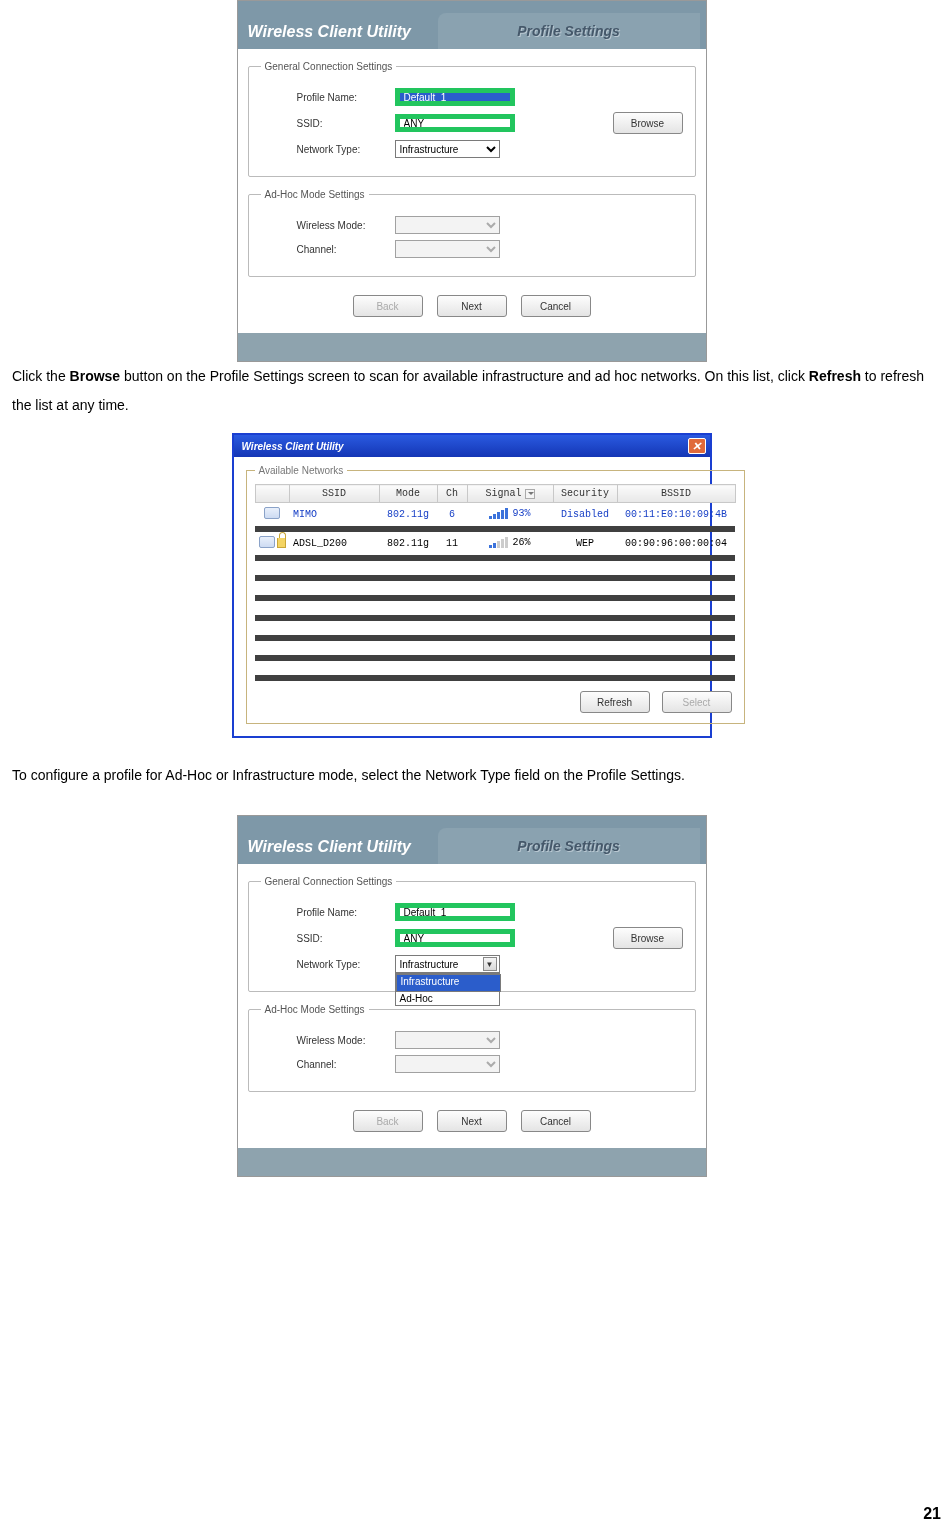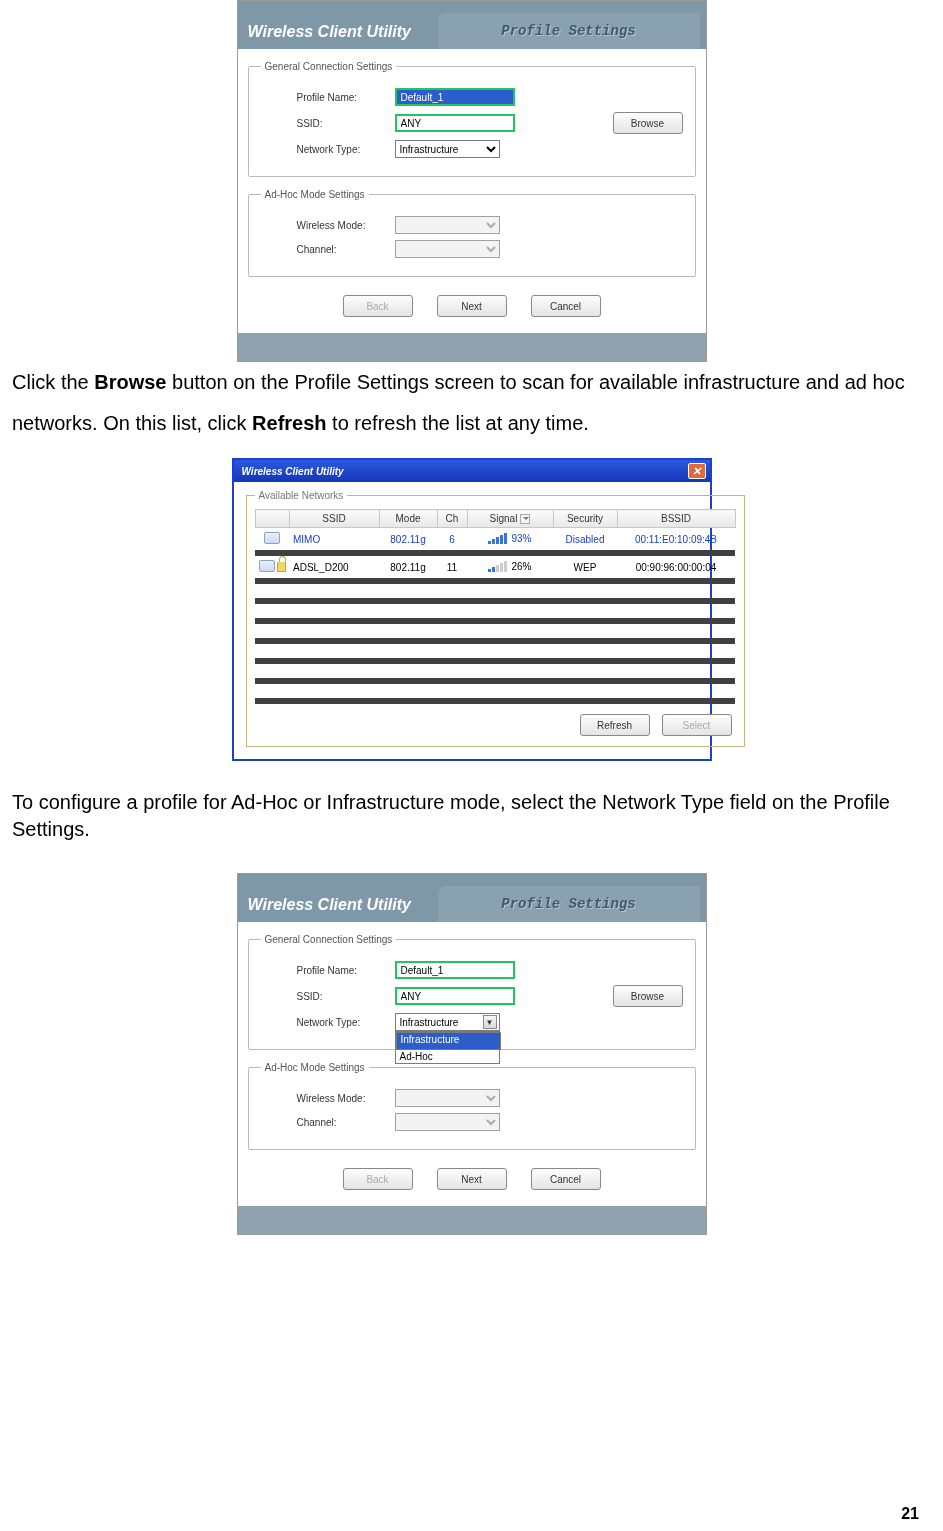--- a/index.html
+++ b/index.html
@@ -48,21 +48,20 @@
     border-top-left-radius: 8px;
     display: flex;
     align-items: center;
     justify-content: center;
     color: #45586a;
     font-style: italic;
     font-weight: bold;
     font-size: 14px;
     text-shadow: 1px 1px 0 #b8c7d1;
     margin-right: 6px;
-    font-family: Liberation Mono, monospace;
   }
   .dlg-body {
     padding: 12px 10px 6px 10px;
     background: #fff;
   }
   fieldset.grp {
     border: 1px solid #bbb;
     border-radius: 2px;
     margin: 0 0 12px 0;
     padding: 10px 12px 12px 12px;
@@ -74,21 +73,21 @@
   }
   .row {
     display: flex;
     align-items: center;
     margin: 6px 0;
     gap: 8px;
     font-size: 10px;
   }
   .row-label { width: 90px; color: #333; margin-left: 36px; }
   .txt {
-    border: 2px solid #22c55e;
+    border: 5px solid #22c55e;
     height: 18px;
     font-size: 10px;
     padding: 0 4px;
     background: #fff;
     color: #000;
   }
   .txt.highlight { background: #2b5dcb; color: #fff; }
   .txt.profile { width: 120px; }
   .txt.ssid    { width: 120px; }
   .sel {
@@ -106,21 +105,21 @@
     height: 22px;
     min-width: 70px;
     font-size: 10px;
     color: #333;
     cursor: pointer;
   }
   .btn.dis { color: #aaa; cursor: default; }
   .nav-btns {
     display: flex;
     justify-content: center;
-    gap: 24px;
+    gap: 14px;
     padding: 6px 0 10px 0;
   }
   .dlg-footer {
     height: 28px;
     background: #8ea3ae;
   }
 
   
   .dd-wrap { position: relative; width: 105px; }
   .dd-box {
@@ -142,21 +141,21 @@
   .dd-item { padding: 1px 4px; font-size: 10px; }
   .dd-item.sel { background: #2b5dcb; color: #fff; }
 
   
   h2.section {
     font-size: 20px;
     font-weight: bold;
     margin: 60px 0 14px 0;
   }
   p.body {
-    font-size: 20px;
+    font-size: 14px;
     line-height: 2.05;
     margin: 0 0 14px 0;
   }
   p.body.tight { line-height: 1.35; margin-top: 28px; }
   .bold { font-weight: bold; }
 
   
   .dlg2-wrap {
     width: 480px;
     margin: 8px auto 0 auto;
@@ -185,20 +184,21 @@
   .dlg2-body { padding: 8px 3px 12px 10px; }
   fieldset.grp2 {
     border: 1px solid #c7b47d;
     padding: 8px 8px 10px 8px;
   }
   fieldset.grp2 legend { color: #777; font-size: 10px; padding: 0 4px; }
   table.net {
     width: 100%;
     border-collapse: collapse;
     table-layout: fixed;
+    font-family: Liberation Mono, monospace;
   }
   table.net th {
     background: linear-gradient(#fbfbfb,#e7e7e7);
     border: 1px solid #c8c8c8;
     font-weight: normal;
     font-size: 10px;
     color: #333;
     padding: 3px 2px;
   }
   table.net td {
@@ -237,21 +237,21 @@
     border-bottom:none; border-radius:4px 4px 0 0;
   }
   .dlg2-btns {
     display:flex; justify-content:flex-end; gap:12px;
     padding: 10px 4px 0 0;
   }
 
   
   .pagenum {
     position: absolute;
-    bottom: 8px; right: 24px;
+    bottom: 8px; right: 2px;
     font-weight: bold;
     font-size: 16px;
   }
   
   .sort-glyph{
     display:inline-block;width:10px;height:10px;border:1px solid #aaa;
     margin-left:3px;vertical-align:middle;position:relative;background:#f4f4f4;
   }
   .sort-glyph::after{
     content:"";position:absolute;left:2px;top:2px;border:3px solid transparent;

